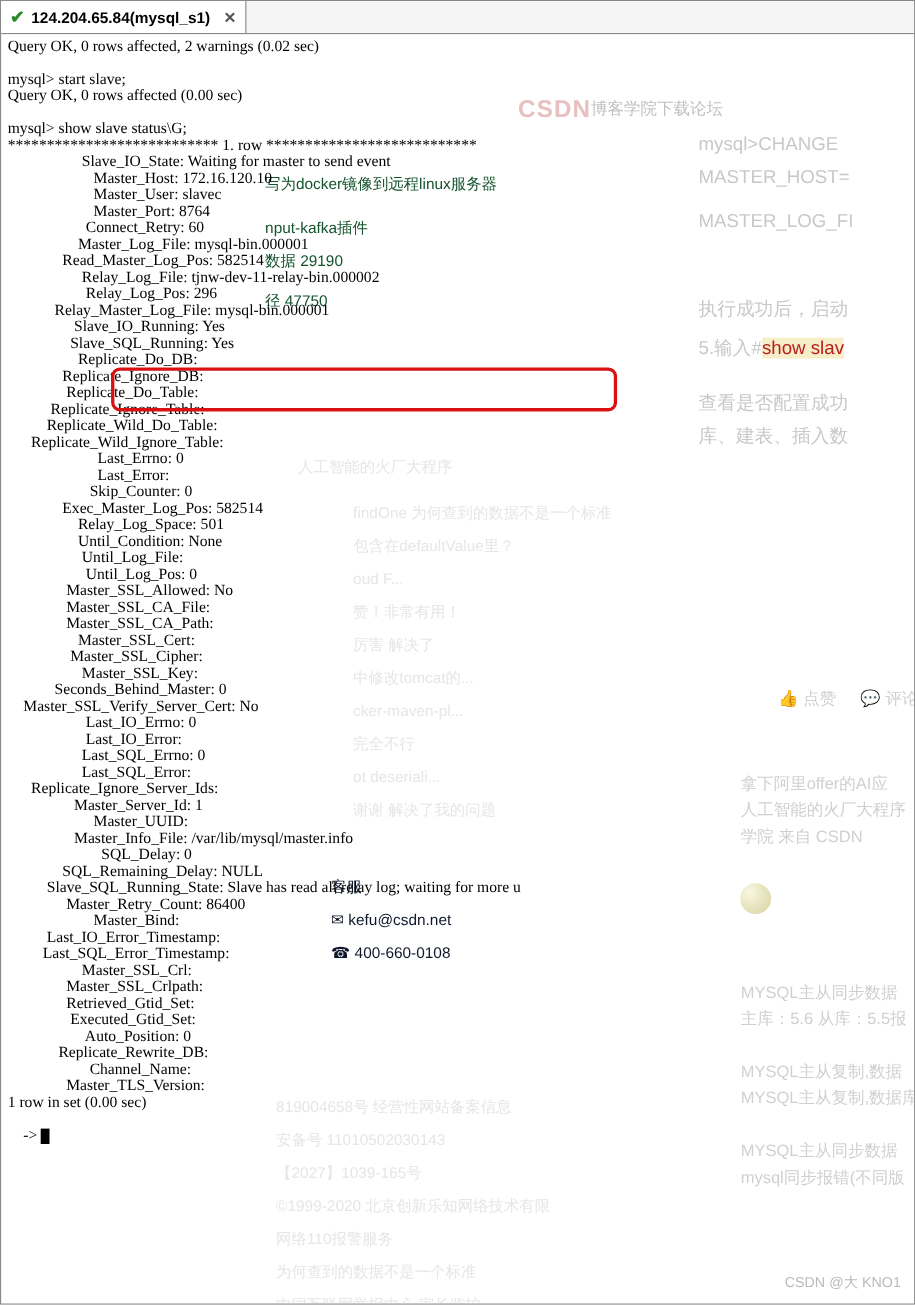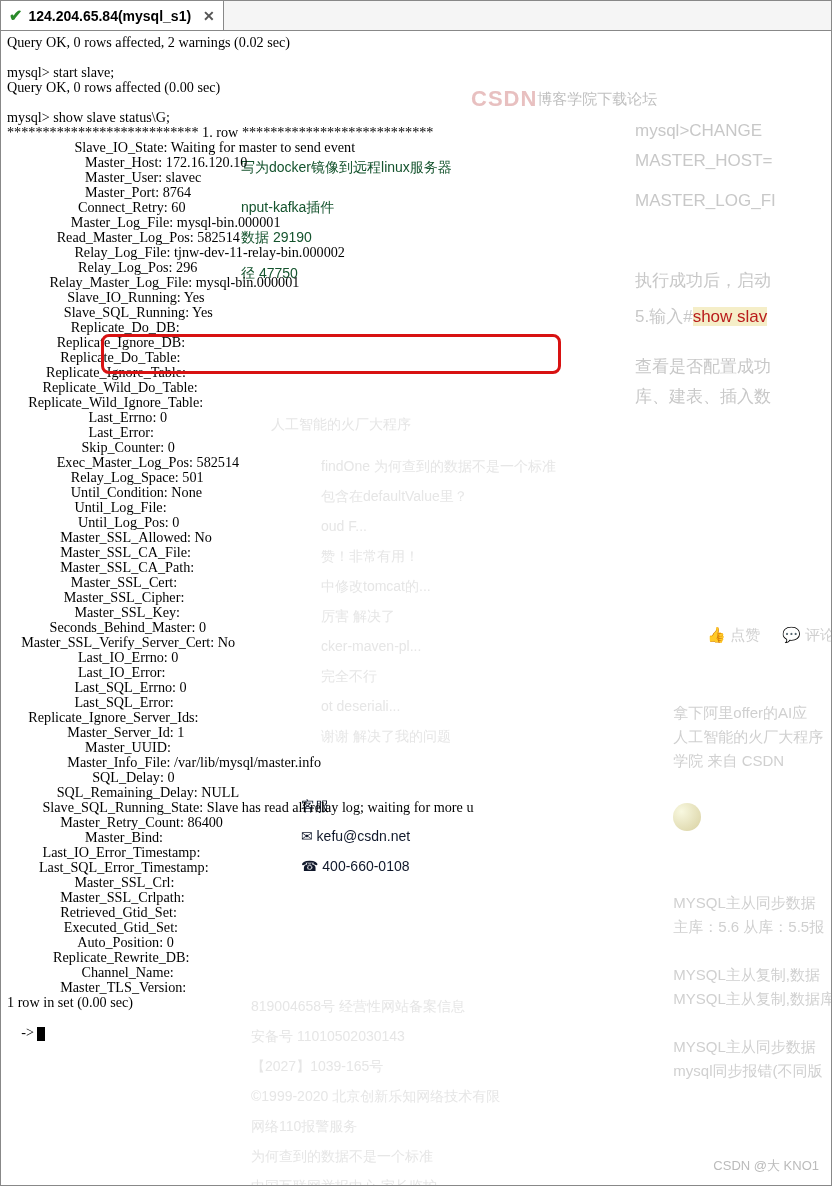--- a/index.html
+++ b/index.html
@@ -209,22 +209,22 @@
     <div>nput-kafka插件</div>
     <div>数据   29190</div>
     <div style="height:6px"></div>
     <div>径   47750</div>
   </div>
   <div class="bg-mid2">
     <div>findOne 为何查到的数据不是一个标准</div>
     <div>包含在defaultValue里？</div>
     <div>oud F...</div>
     <div>赞！非常有用！</div>
+    <div>厉害 解决了</div>
     <div>中修改tomcat的...</div>
-    <div>厉害 解决了</div>
     <div>cker-maven-pl...</div>
     <div>完全不行</div>
     <div>ot deseriali...</div>
     <div>谢谢 解决了我的问题</div>
   </div>
   <div style="position:absolute; left:270px; top:385px; font-size:14px; color:#e6e6e6;">人工智能的火厂大程序</div>
   <div style="position:absolute; left:300px; top:760px; font-size:14px; color:#0f172a; line-height:30px;">
     <div>客服</div>
     <div>✉ kefu@csdn.net</div>
     <div>☎ 400-660-0108</div>

